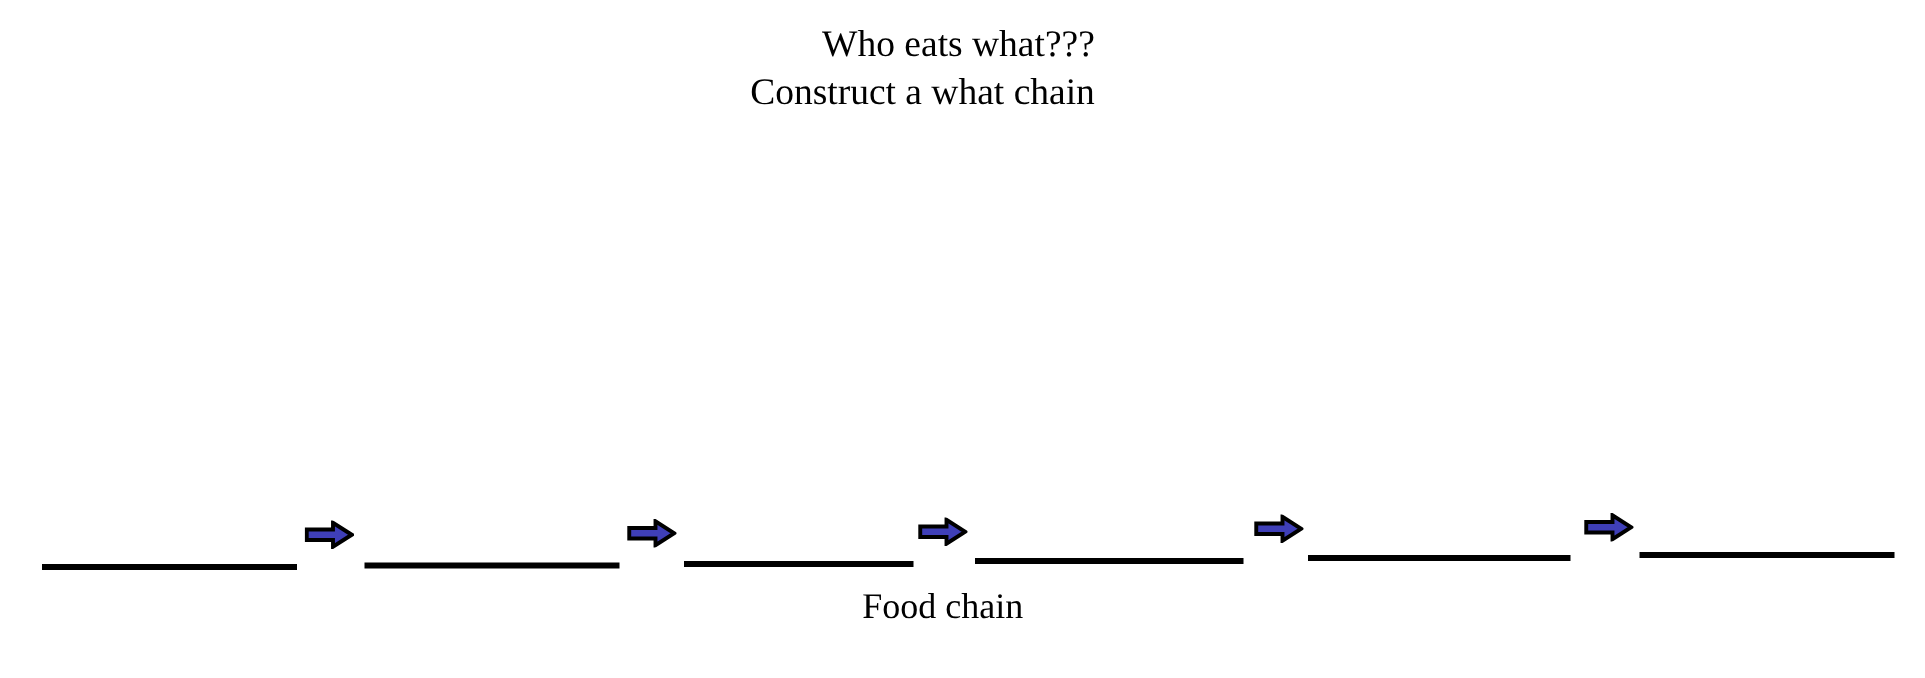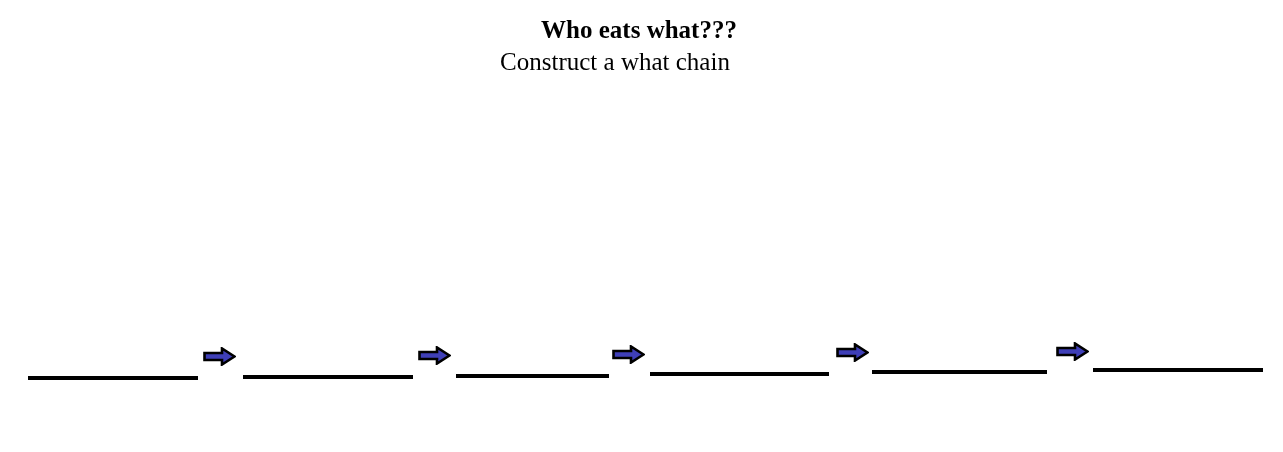--- a/index.html
+++ b/index.html
@@ -24,21 +24,21 @@
   
   .heading-block {
     position: absolute;
     left: 0;
     top: 14px;
     width: 1230px;
     text-align: center;
   }
   .worksheet-title {
     font-size: 25px;
-    font-weight: bold;
+    font-weight: normal;
     line-height: 32px;
     letter-spacing: 0px;
     white-space: pre;
     margin-left: 48px;
   }
   .worksheet-subtitle {
     font-size: 25px;
     font-weight: normal;
     line-height: 32px;
     white-space: pre;
@@ -85,20 +85,21 @@
 <body>
 
 <div id="worksheet">
 
   <div class="heading-block">
     <div class="worksheet-title">Who eats what???</div>
     <div class="worksheet-subtitle">Construct a what chain</div>
   </div>
 
   <div class="chain-area" id="chain-area">
+    <div class="chain-caption">Food chain</div>
   <div class="blank-line" style="left: 28px; top: 376px; width: 170px; background: rgb(0, 0, 0);"></div>
       <div class="blank-line" style="left: 243px; top: 375px; width: 170px; background: rgb(0, 0, 0);"></div>
       <div class="blank-line" style="left: 456px; top: 374px; width: 153px; background: rgb(0, 0, 0);"></div>
       <div class="blank-line" style="left: 650px; top: 372px; width: 179px; background: rgb(0, 0, 0);"></div>
       <div class="blank-line" style="left: 872px; top: 370px; width: 175px; background: rgb(0, 0, 0);"></div>
       <div class="blank-line" style="left: 1093px; top: 368px; width: 170px; background: rgb(0, 0, 0);"></div>
       <div class="chain-arrow" style="left: 203px; top: 347px;">
         <svg viewBox="0 0 33 19" xmlns="http://www.w3.org/2000/svg">
           <path d="M1.5 6 L19 6 L19 1.5 L31.5 9.5 L19 17.5 L19 13 L1.5 13 Z" fill="#3f3fb8" stroke="#000000" stroke-width="2.6" stroke-linejoin="miter"></path>
         </svg>

